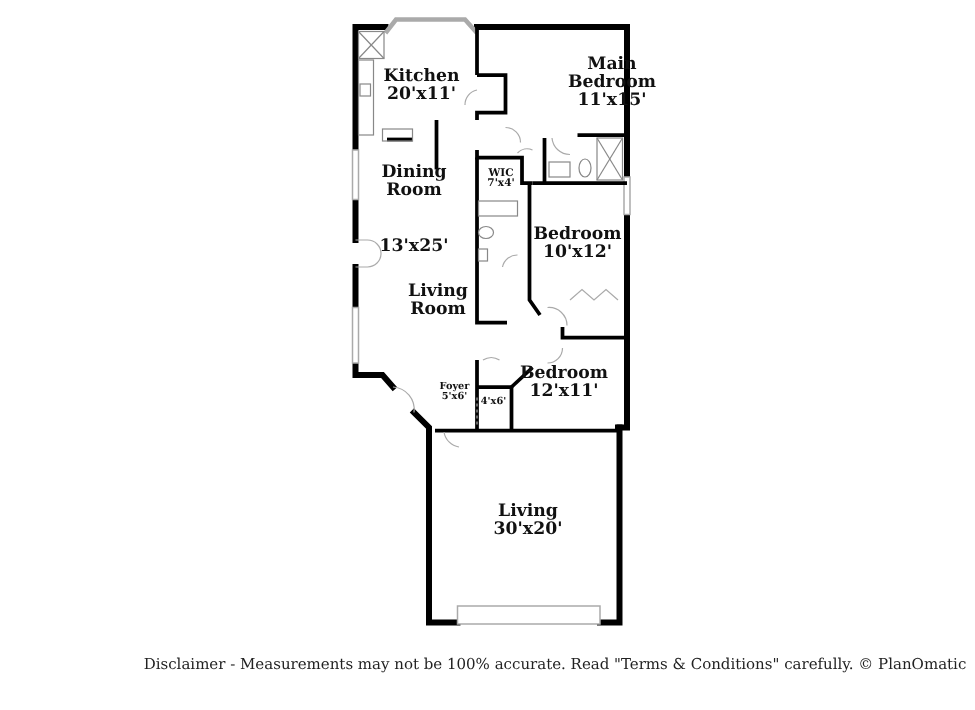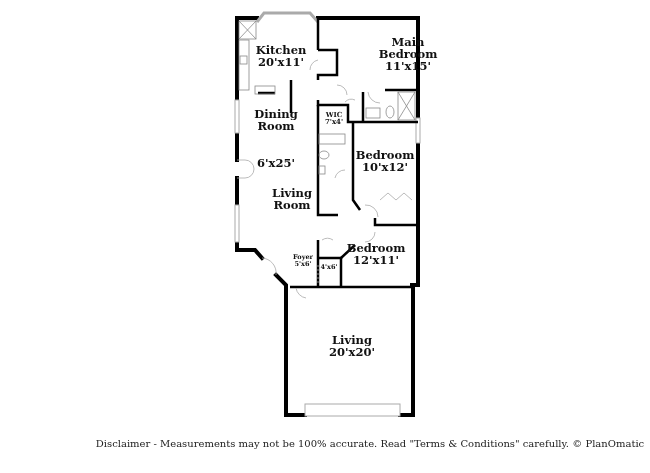--- a/index.html
+++ b/index.html
@@ -96,21 +96,21 @@
 <div class="lbl lg" style="left:370px;top:36px;margin-left:38px;">
   <span class="dim">Main</span>
   <span class="dim">Bedroom</span>
   <span class="dim">11'x15'</span>
 </div>
 <div class="lbl lg" style="left:276px;top:108px;">
   <span class="dim">Dining</span>
   <span class="dim">Room</span>
 </div>
 <div class="lbl lg" style="left:276px;top:157px;">
-  <span>6'x25'</span>
+  <span>13'x25'</span>
 </div>
 <div class="lbl lg" style="left:292px;top:187px;">
   <span class="dim">Living</span>
   <span class="dim">Room</span>
 </div>
 <div class="lbl sm" style="left:334px;top:111px;">
   <span class="dim">WIC</span>
   <span class="dim">7'x4'</span>
 </div>
 <div class="lbl lg" style="left:385px;top:149px;">
@@ -123,16 +123,16 @@
 </div>
 <div class="lbl xs" style="left:303px;top:254px;">
   <span class="dim">Foyer</span>
   <span class="dim">5'x6'</span>
 </div>
 <div class="lbl xs" style="left:329px;top:264px;">
   <span>4'x6'</span>
 </div>
 <div class="lbl lg" style="left:352px;top:334px;">
   <span class="dim">Living</span>
-  <span class="dim">20'x20'</span>
+  <span class="dim">30'x20'</span>
 </div>
 
 <div id="disclaimer">Disclaimer - Measurements may not be 100% accurate. Read "Terms &amp; Conditions" carefully. © PlanOmatic</div>
 
 </body></html>

